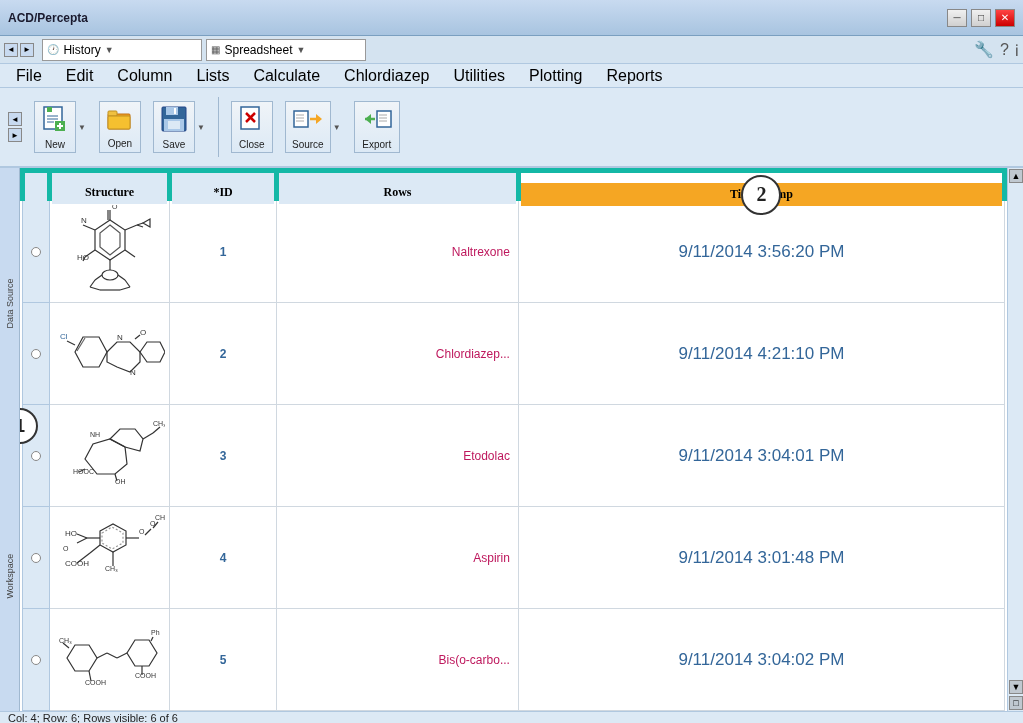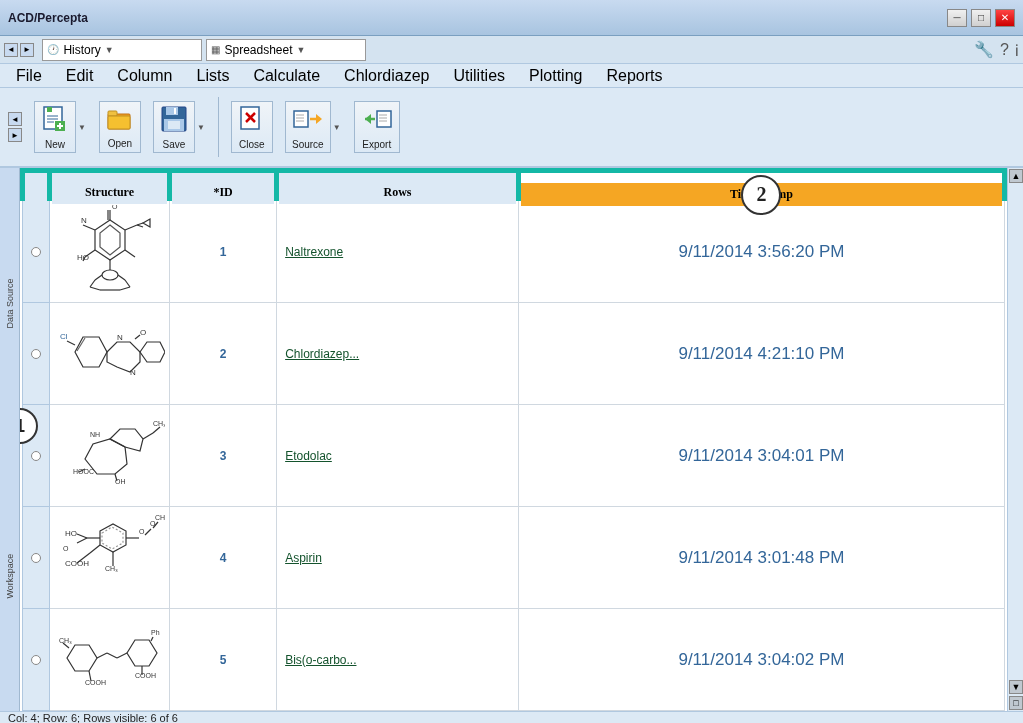--- a/index.html
+++ b/index.html
@@ -232,23 +232,22 @@
       vertical-align: middle;
       text-align: center;
     }
 
     .cell-id {
       color: #336699;
       font-weight: bold;
       text-align: center;
     }
     .cell-name {
-      color: #14532d;
-      text-align: left;
-      text-decoration: underline;
+      color: #be185d;
+      text-align: right;
     }
     .cell-timestamp {
       color: #336699;
       font-size: 17px;
     }
     .cell-structure {
       width: 120px;
       height: 100px;
       padding: 4px;
       position: relative;

